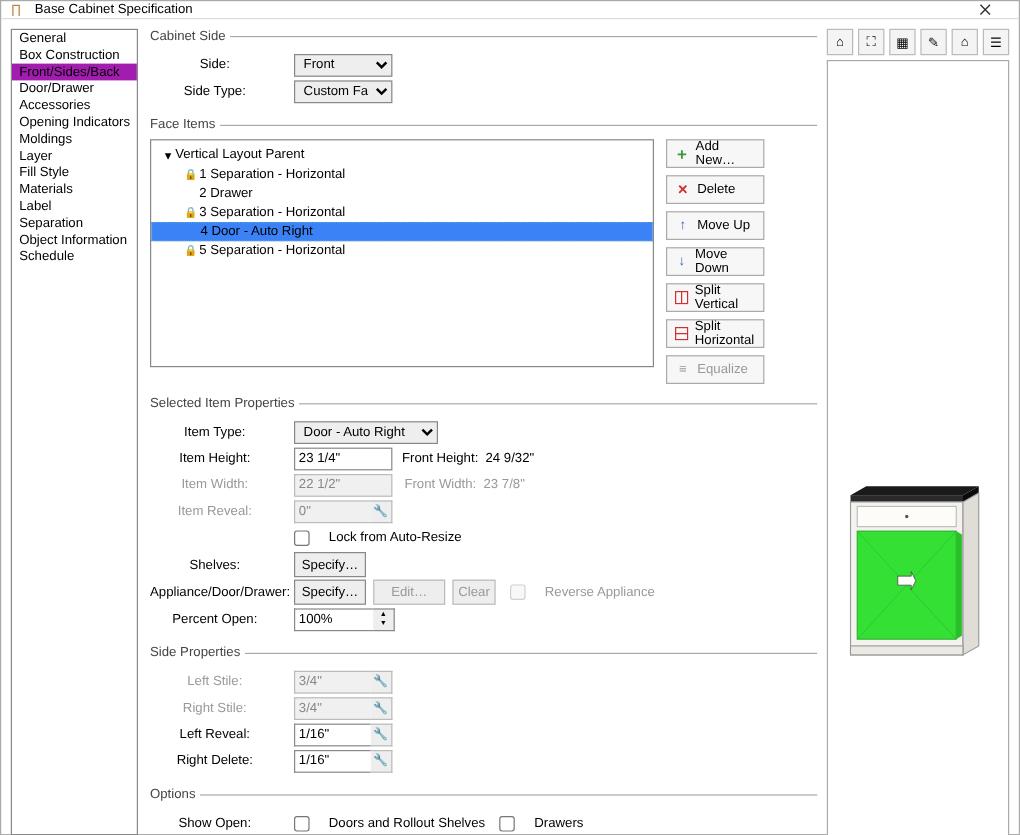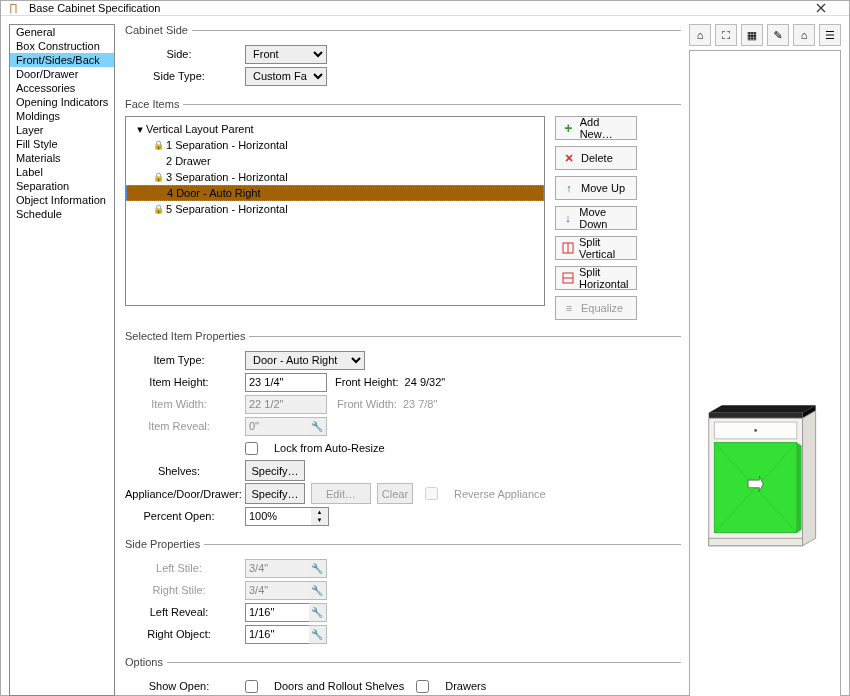--- a/index.html
+++ b/index.html
@@ -5,40 +5,40 @@
   * { box-sizing: border-box; font-family: 'Segoe UI', Tahoma, sans-serif; font-size: 11px; }
   body { margin: 0; background: #fff; color: #000; user-select: none; }
   .window { width: 850px; height: 696px; border: 1px solid #aaa; position: relative; display: flex; flex-direction: column; }
   .titlebar { height: 28px; display: flex; align-items: center; padding: 0 8px; border-bottom: 1px solid #ddd; }
   .titlebar .ticon { width: 14px; height: 14px; margin-right: 6px; }
   .titlebar .title { flex: 1; }
   .titlebar .close { width: 40px; height: 100%; display: flex; align-items: center; justify-content: center; cursor: pointer; }
   .body { flex: 1; display: flex; }
   .sidebar { width: 106px; border: 1px solid #888; margin: 8px 4px 8px 8px; background: #fff; display: flex; flex-direction: column; }
   .sidebar-item { padding: 1px 6px; cursor: pointer; white-space: nowrap; overflow: hidden; }
-  .sidebar-item.selected { background: #7dd3fc; }
+  .sidebar-item.selected { background: #a21caf; }
   .main { flex: 1; display: flex; }
   .form { flex: 1; padding: 4px 8px 0 6px; display: flex; flex-direction: column; overflow: hidden; }
   .preview-col { width: 160px; padding: 8px 8px 0 0; display: flex; flex-direction: column; }
   .toolbar { display: flex; justify-content: flex-end; gap: 4px; margin-bottom: 4px; }
   .toolbar .tbtn { width: 22px; height: 22px; border: 1px solid #bbb; background: #f4f4f4; display: flex; align-items: center; justify-content: center; cursor: pointer; }
   .preview { flex: 1; border: 1px solid #aaa; background: #fff; position: relative; }
   fieldset { border: none; border-top: 1px solid #aaa; margin: 4px 0 6px 0; padding: 6px 0 0 0; }
   legend { padding: 0 4px 0 0; color: #444; }
   .row { display: flex; align-items: center; margin: 2px 0; min-height: 20px; }
   .lbl { width: 120px; text-align: center; padding-right: 12px; }
   .lbl.disabled, .val.disabled { color: #999; }
   select, input[type=text] { border: 1px solid #888; background: #fff; height: 19px; padding: 1px 3px; }
   select { background: #eee; }
   input.disabled, select.disabled { background: #f0f0f0; color: #888; border-color: #bbb; }
   .btn { border: 1px solid #888; background: #eee; height: 21px; padding: 0 10px; cursor: pointer; display: inline-flex; align-items: center; justify-content: center; }
   .btn.disabled { color: #999; border-color: #bbb; cursor: default; }
   .tree { border: 1px solid #888; background: #fff; height: 190px; width: 420px; padding: 4px 0; overflow: auto; }
   .tree-row { display: flex; align-items: center; height: 16px; padding-left: 8px; cursor: pointer; }
-  .tree-row.selected { background: #a16207; border: 1px dotted #5aa0e0; align-items: center; }
+  .tree-row.selected { background: #3b82f6; border: 1px dotted #5aa0e0; align-items: center; }
   .tree-row .indent1 { display: inline-block; width: 18px; }
   .tree-row .caret { width: 12px; display: inline-block; text-align: center; }
   .tree-row .lock { width: 14px; display: inline-block; text-align: center; font-size: 9px; }
   .face-right { display: flex; flex-direction: column; gap: 6px; margin-left: 10px; }
   .face-btn { width: 82px; height: 24px; border: 1px solid #aaa; background: #f7f7f7; display: flex; align-items: center; gap: 5px; padding: 0 6px; cursor: pointer; }
   .face-btn.disabled { color: #999; }
   .face-btn .fb-icon { width: 14px; height: 14px; display: flex; align-items: center; justify-content: center; }
   .chk { display: inline-flex; align-items: center; gap: 16px; margin-right: 12px; }
   .chk input { margin: 0; }
   .wrench { width: 18px; height: 19px; border: 1px solid #bbb; border-left: none; background: #eee; display: inline-flex; align-items: center; justify-content: center; color: #888; font-size: 10px; }
@@ -240,21 +240,21 @@
               <span class="lbl disabled">Right Stile:</span>
               <input type="text" class="disabled" style="width: 64px; border-right: none;" value="3/4&quot;">
               <span class="wrench">🔧</span>
             </div>
           <div class="row">
               <span class="lbl">Left Reveal:</span>
               <input type="text" style="width: 64px; border-right: none;" value="1/16&quot;">
               <span class="wrench blue">🔧</span>
             </div>
           <div class="row">
-              <span class="lbl">Right Object:</span>
+              <span class="lbl">Right Delete:</span>
               <input type="text" style="width: 64px; border-right: none;" value="1/16&quot;">
               <span class="wrench blue">🔧</span>
             </div>
         </fieldset>
 
         <fieldset>
           <legend>Options</legend>
           <div class="row">
             <span class="lbl">Show Open:</span>
             <label class="chk">

